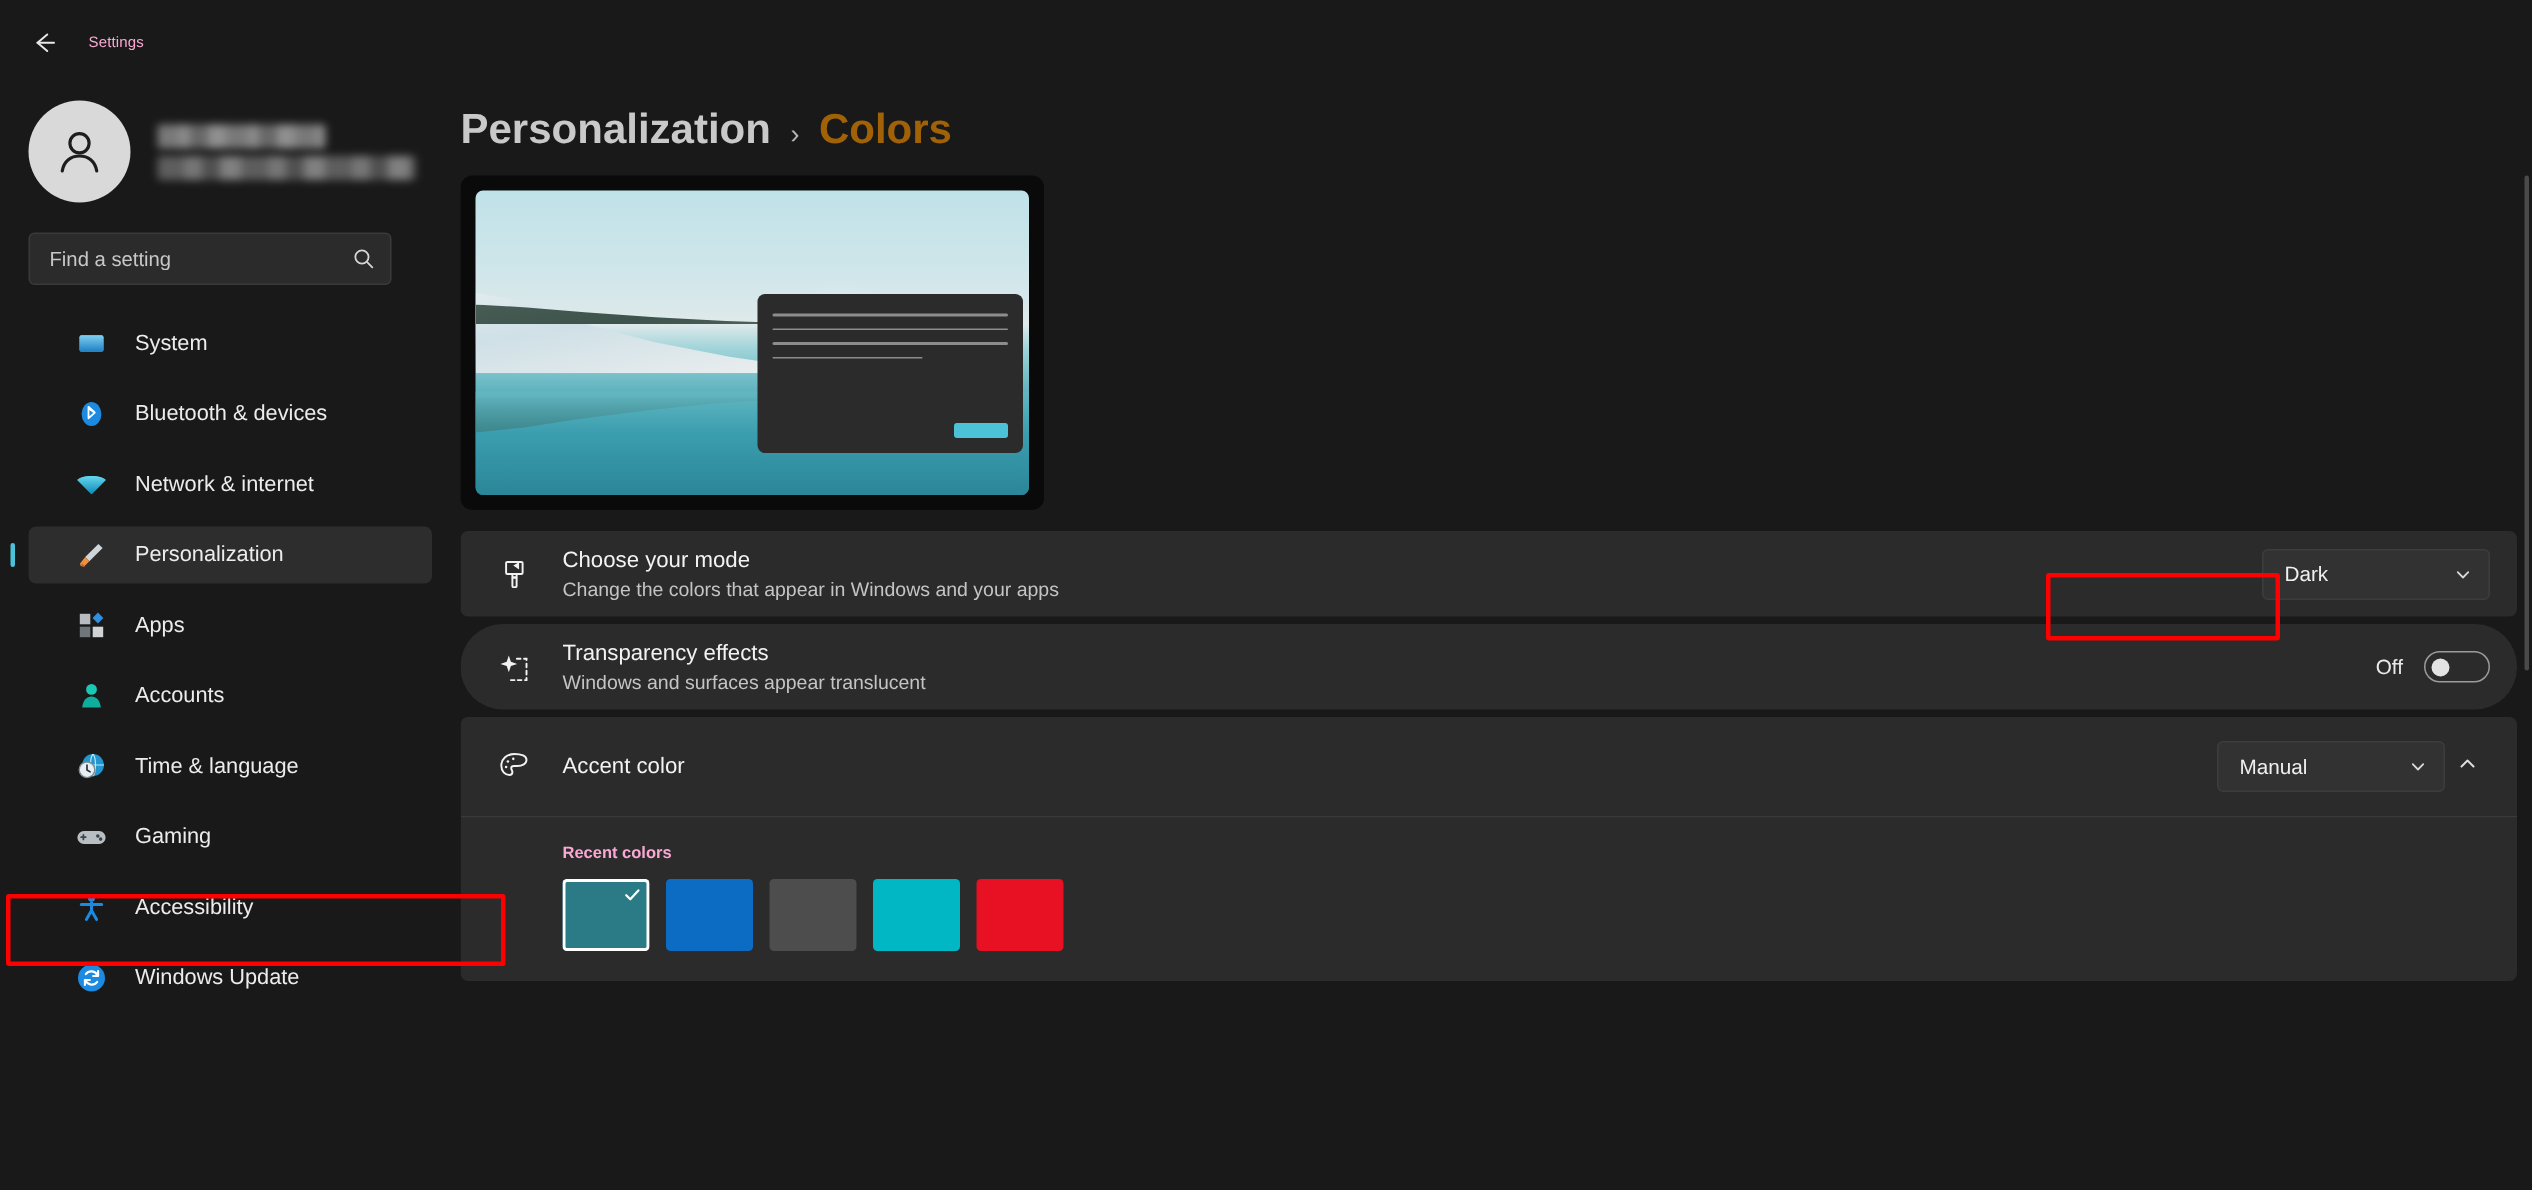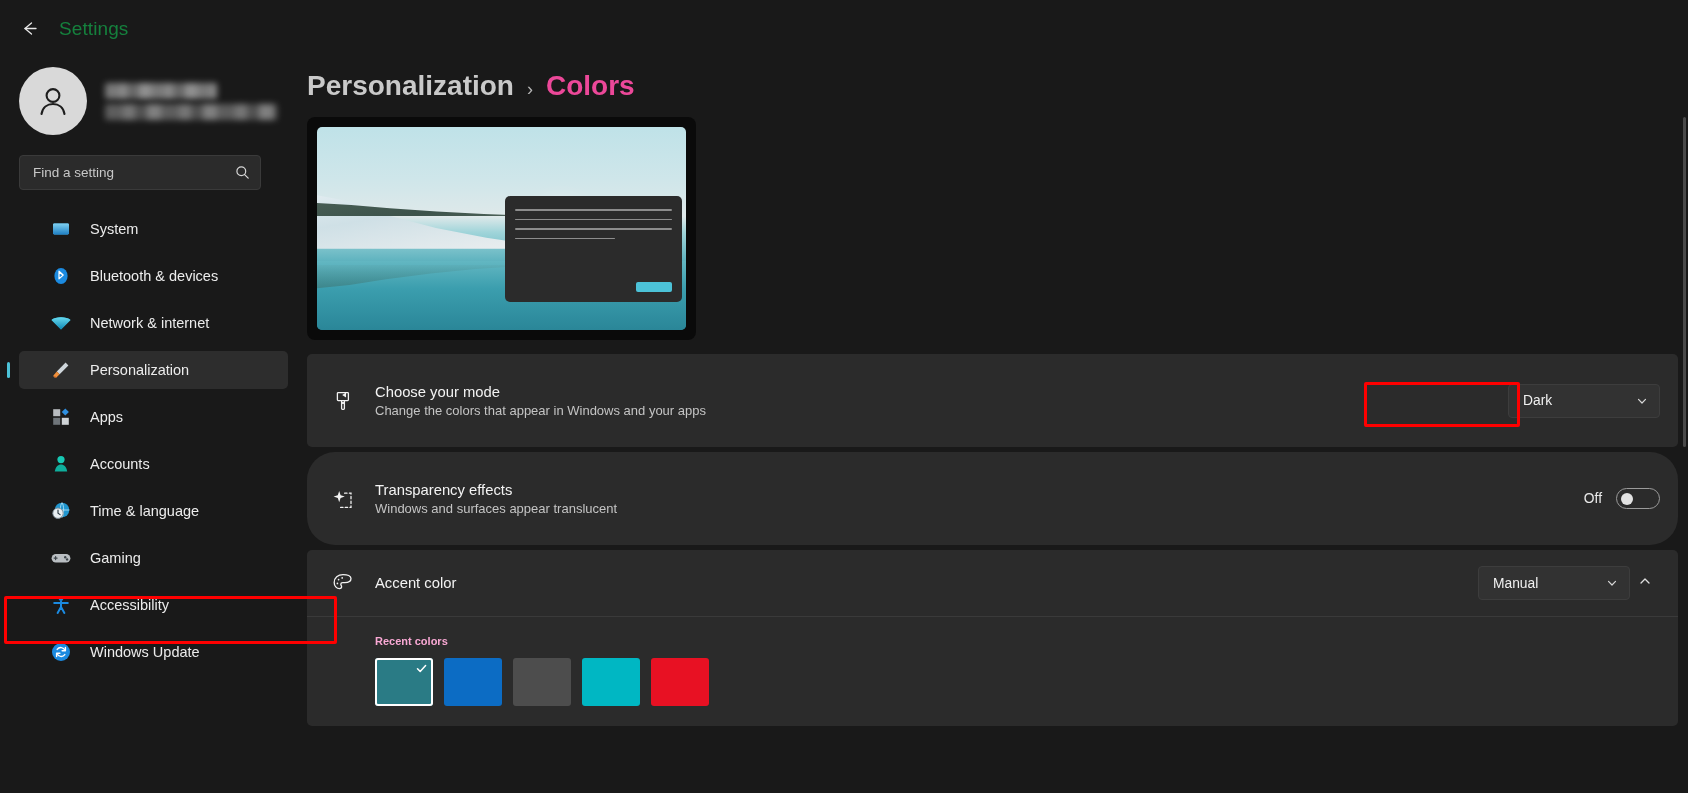--- a/index.html
+++ b/index.html
@@ -12,21 +12,21 @@
   .app { position: relative; width: 1688px; height: 793px; display: flex; flex-direction: column; background:#191919; }
 
   
   .titlebar { height: 57px; display: flex; align-items: center; flex-shrink: 0; background:#191919; }
   .back-btn {
     width: 34px; height: 34px; margin-left: 12px; border-radius: 5px;
     display: flex; align-items: center; justify-content: center;
     color: #e8e8e8; background: transparent;
   }
   .back-btn svg { display:block; }
-  .app-title { margin-left: 13px; font-size: 19px; color: #15803d; letter-spacing: .1px; }
+  .app-title { margin-left: 13px; font-size: 10px; color: #f9a8d4; letter-spacing: .1px; }
 
   
   .body { flex: 1; display: flex; min-height: 0; }
 
   
   .sidebar { width: 307px; flex-shrink: 0; background: #191919; position: relative; }
   .account { display:flex; align-items:center; height: 80px; padding: 0 0 0 19px; margin-top: 4px; }
   .avatar {
     width: 68px; height: 68px; border-radius: 50%; background: #d9d9d9;
     display:flex; align-items:center; justify-content:center; flex-shrink:0;
@@ -73,21 +73,21 @@
 
   
   .redbox { position:absolute; border: 3px solid #fe0000; border-radius: 2px; pointer-events:none; }
   #redbox-sidebar { left: 4px; top: 596px; width: 333px; height: 48px; }
 
   
   .content { flex:1; min-width:0; position: relative; overflow:hidden; background:#191919; }
   .breadcrumb { display:flex; align-items:baseline; gap: 13px; padding: 13px 0 0 0; margin-left: 0; }
   .crumb-parent { font-size: 28px; font-weight: bold; color:#c9c9c9; }
   .crumb-sep { font-size: 18px; color:#b5b5b5; }
-  .crumb-current { font-size: 28px; font-weight: bold; color:#ec4899; }
+  .crumb-current { font-size: 28px; font-weight: bold; color:#a16207; }
 
   .preview-card {
     margin-top: 15px; width: 389px; height: 223px; border-radius: 8px;
     background: #0a0a0a; padding: 10px; position: relative;
   }
   .preview-screen {
     width: 100%; height: 100%; border-radius: 5px; overflow:hidden; position: relative;
     background: linear-gradient(180deg,#bfe2e8 0%, #cfe6ea 26%, #dfe9ea 44%, #9fd4d9 52%, #5fb3bf 66%, #2f93a4 82%, #1f7c8e 100%);
   }
   .pv-sun {
@@ -129,21 +129,21 @@
   .pv-btn {
     position:absolute; right: 10px; bottom: 10px; width: 36px; height: 10px;
     background:#4cc2d8; border-radius: 2px;
   }
 
   .rows { margin-top: 14px; }
   .row {
     background:#2b2b2b; border-radius: 5px; margin-bottom: 5px;
     display:flex; align-items:center; padding: 0 18px 0 22px; position:relative;
   }
-  .row.tall { height: 93px; }
+  .row.tall { height: 57px; }
   .row-ico { width: 28px; flex-shrink:0; color:#f2f2f2; display:flex; align-items:center; justify-content:center; }
   .row-ico svg { display:block; }
   .row-texts { margin-left: 18px; display:flex; flex-direction:column; gap:3px; flex:1; min-width:0; }
   .row-title { font-size: 14.8px; color:#f3f3f3; }
   .row-sub { font-size: 13px; color:#c4c4c4; }
 
   .dropdown {
     height: 34px; min-width: 152px; background:#323232; border:1px solid #3d3d3d; border-radius:4px;
     display:flex; align-items:center; justify-content:space-between; padding: 0 11px 0 14px;
     color:#f0f0f0; font-size: 13.8px;

